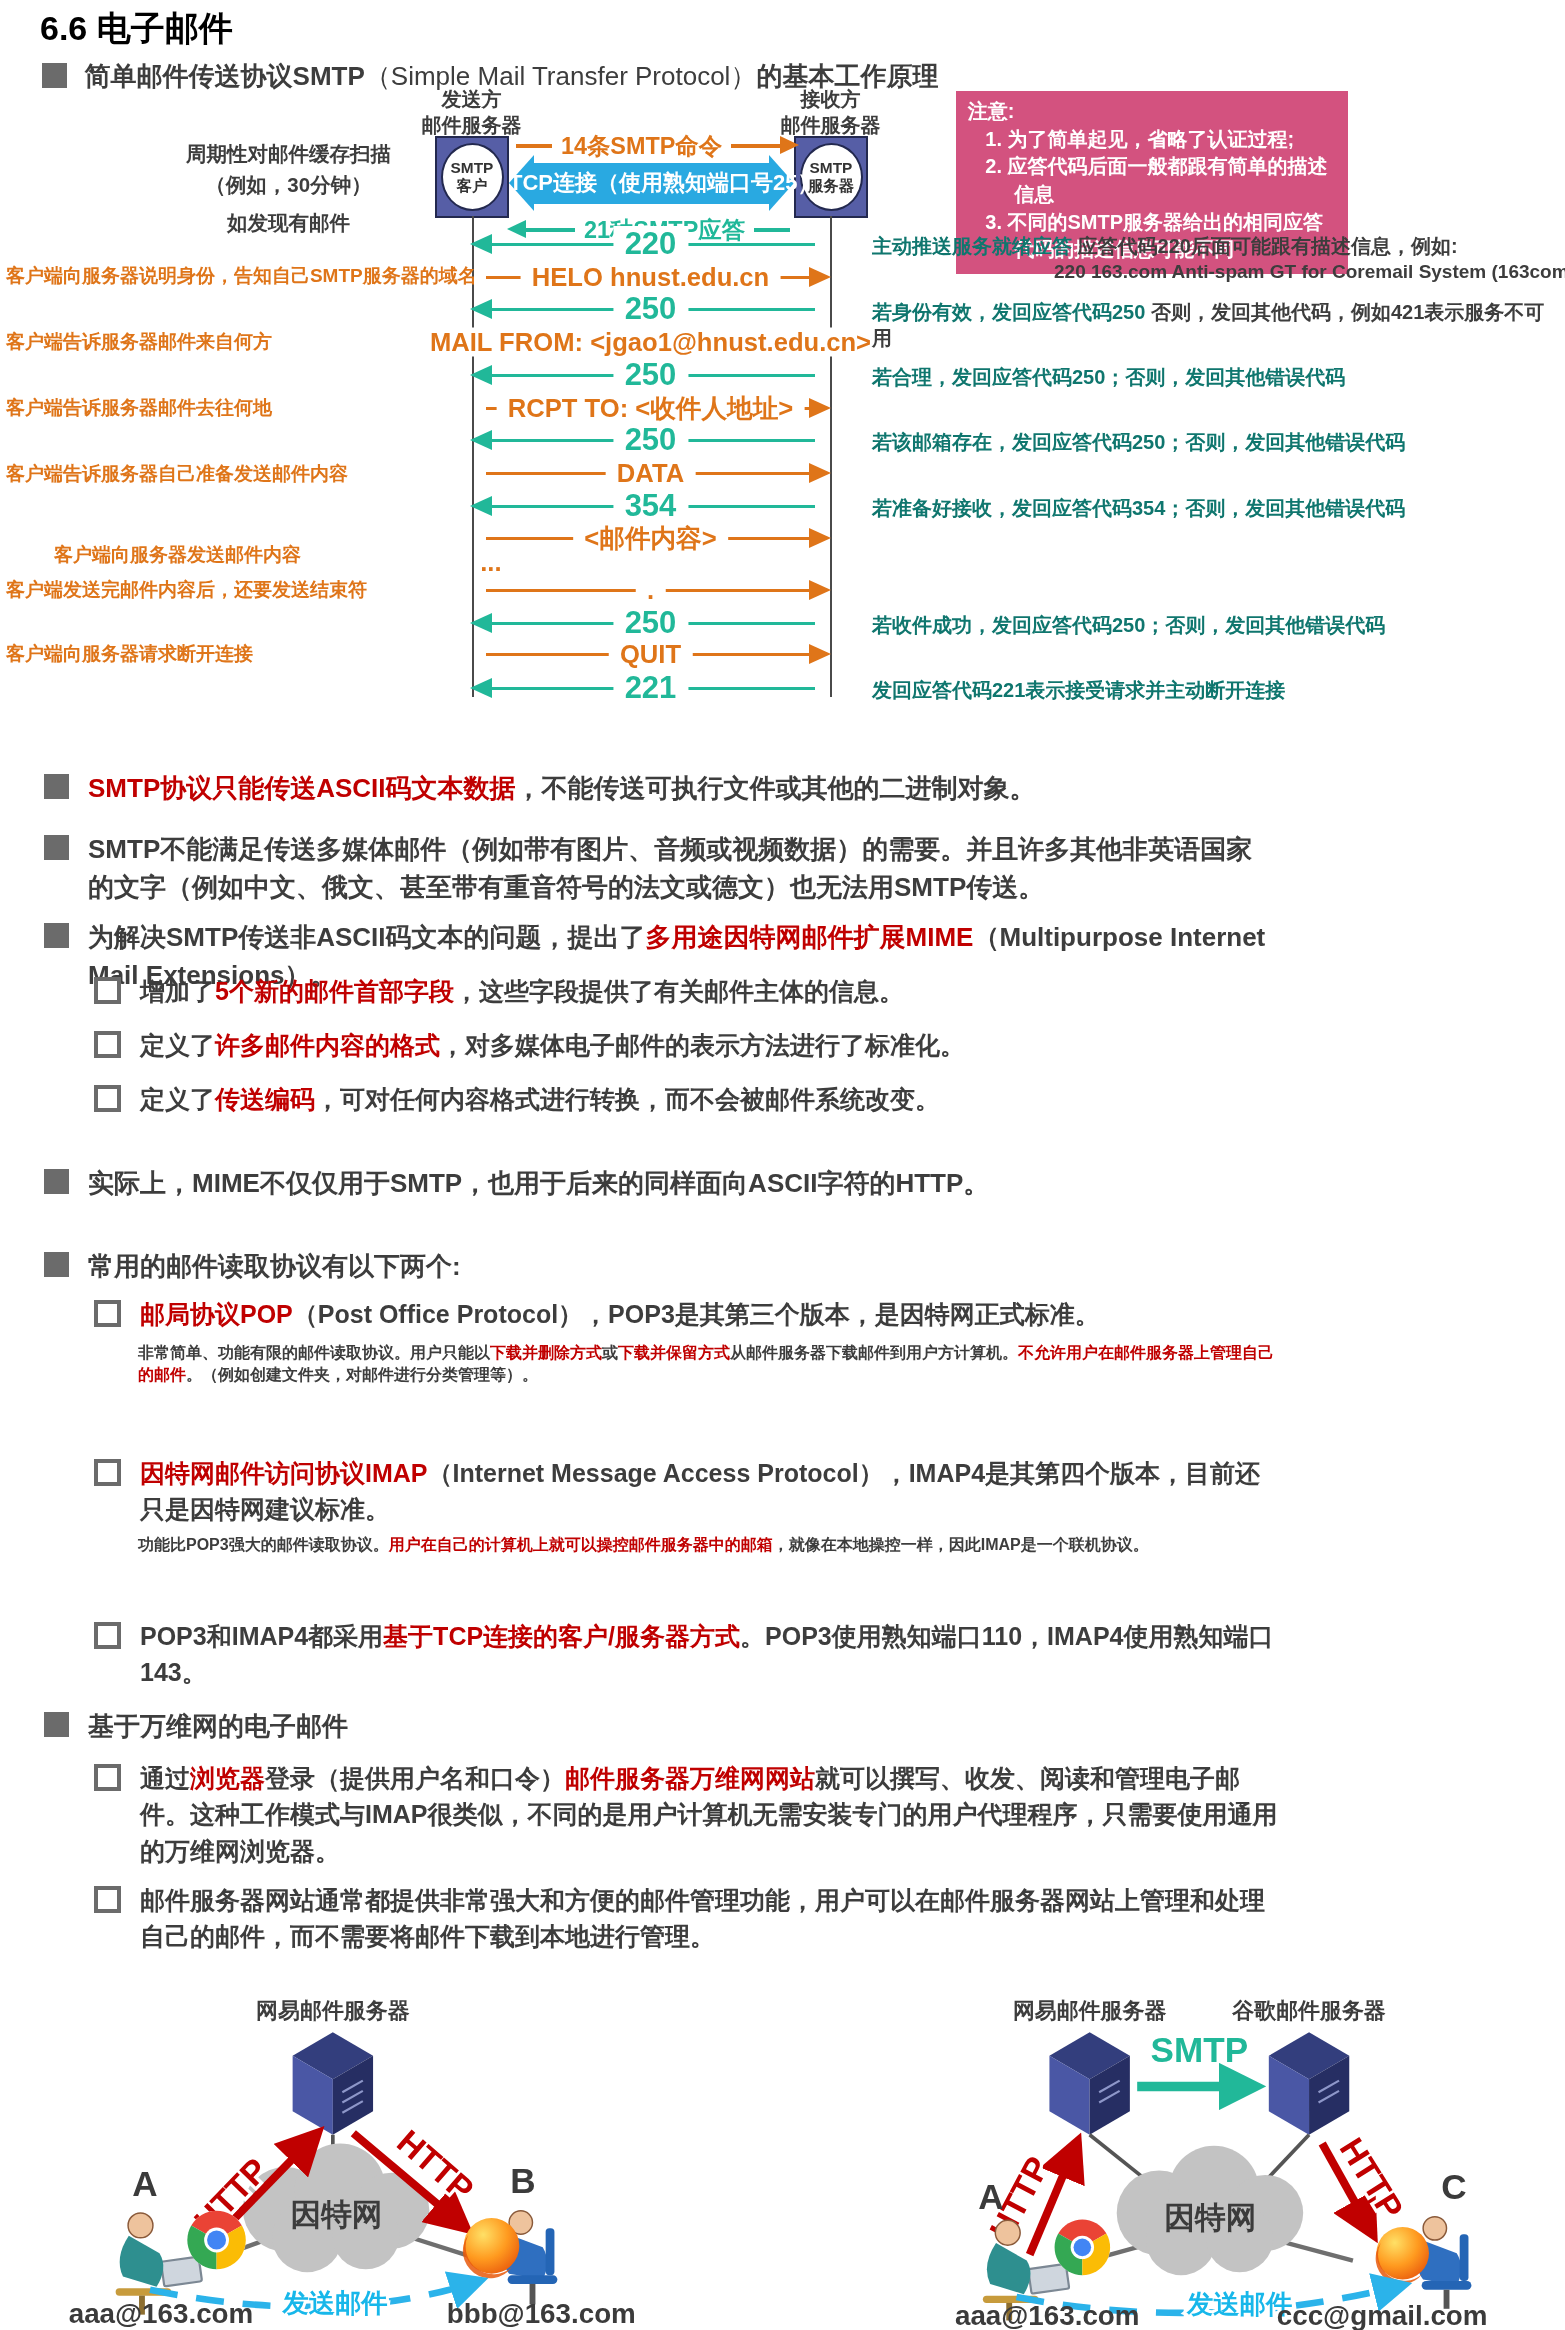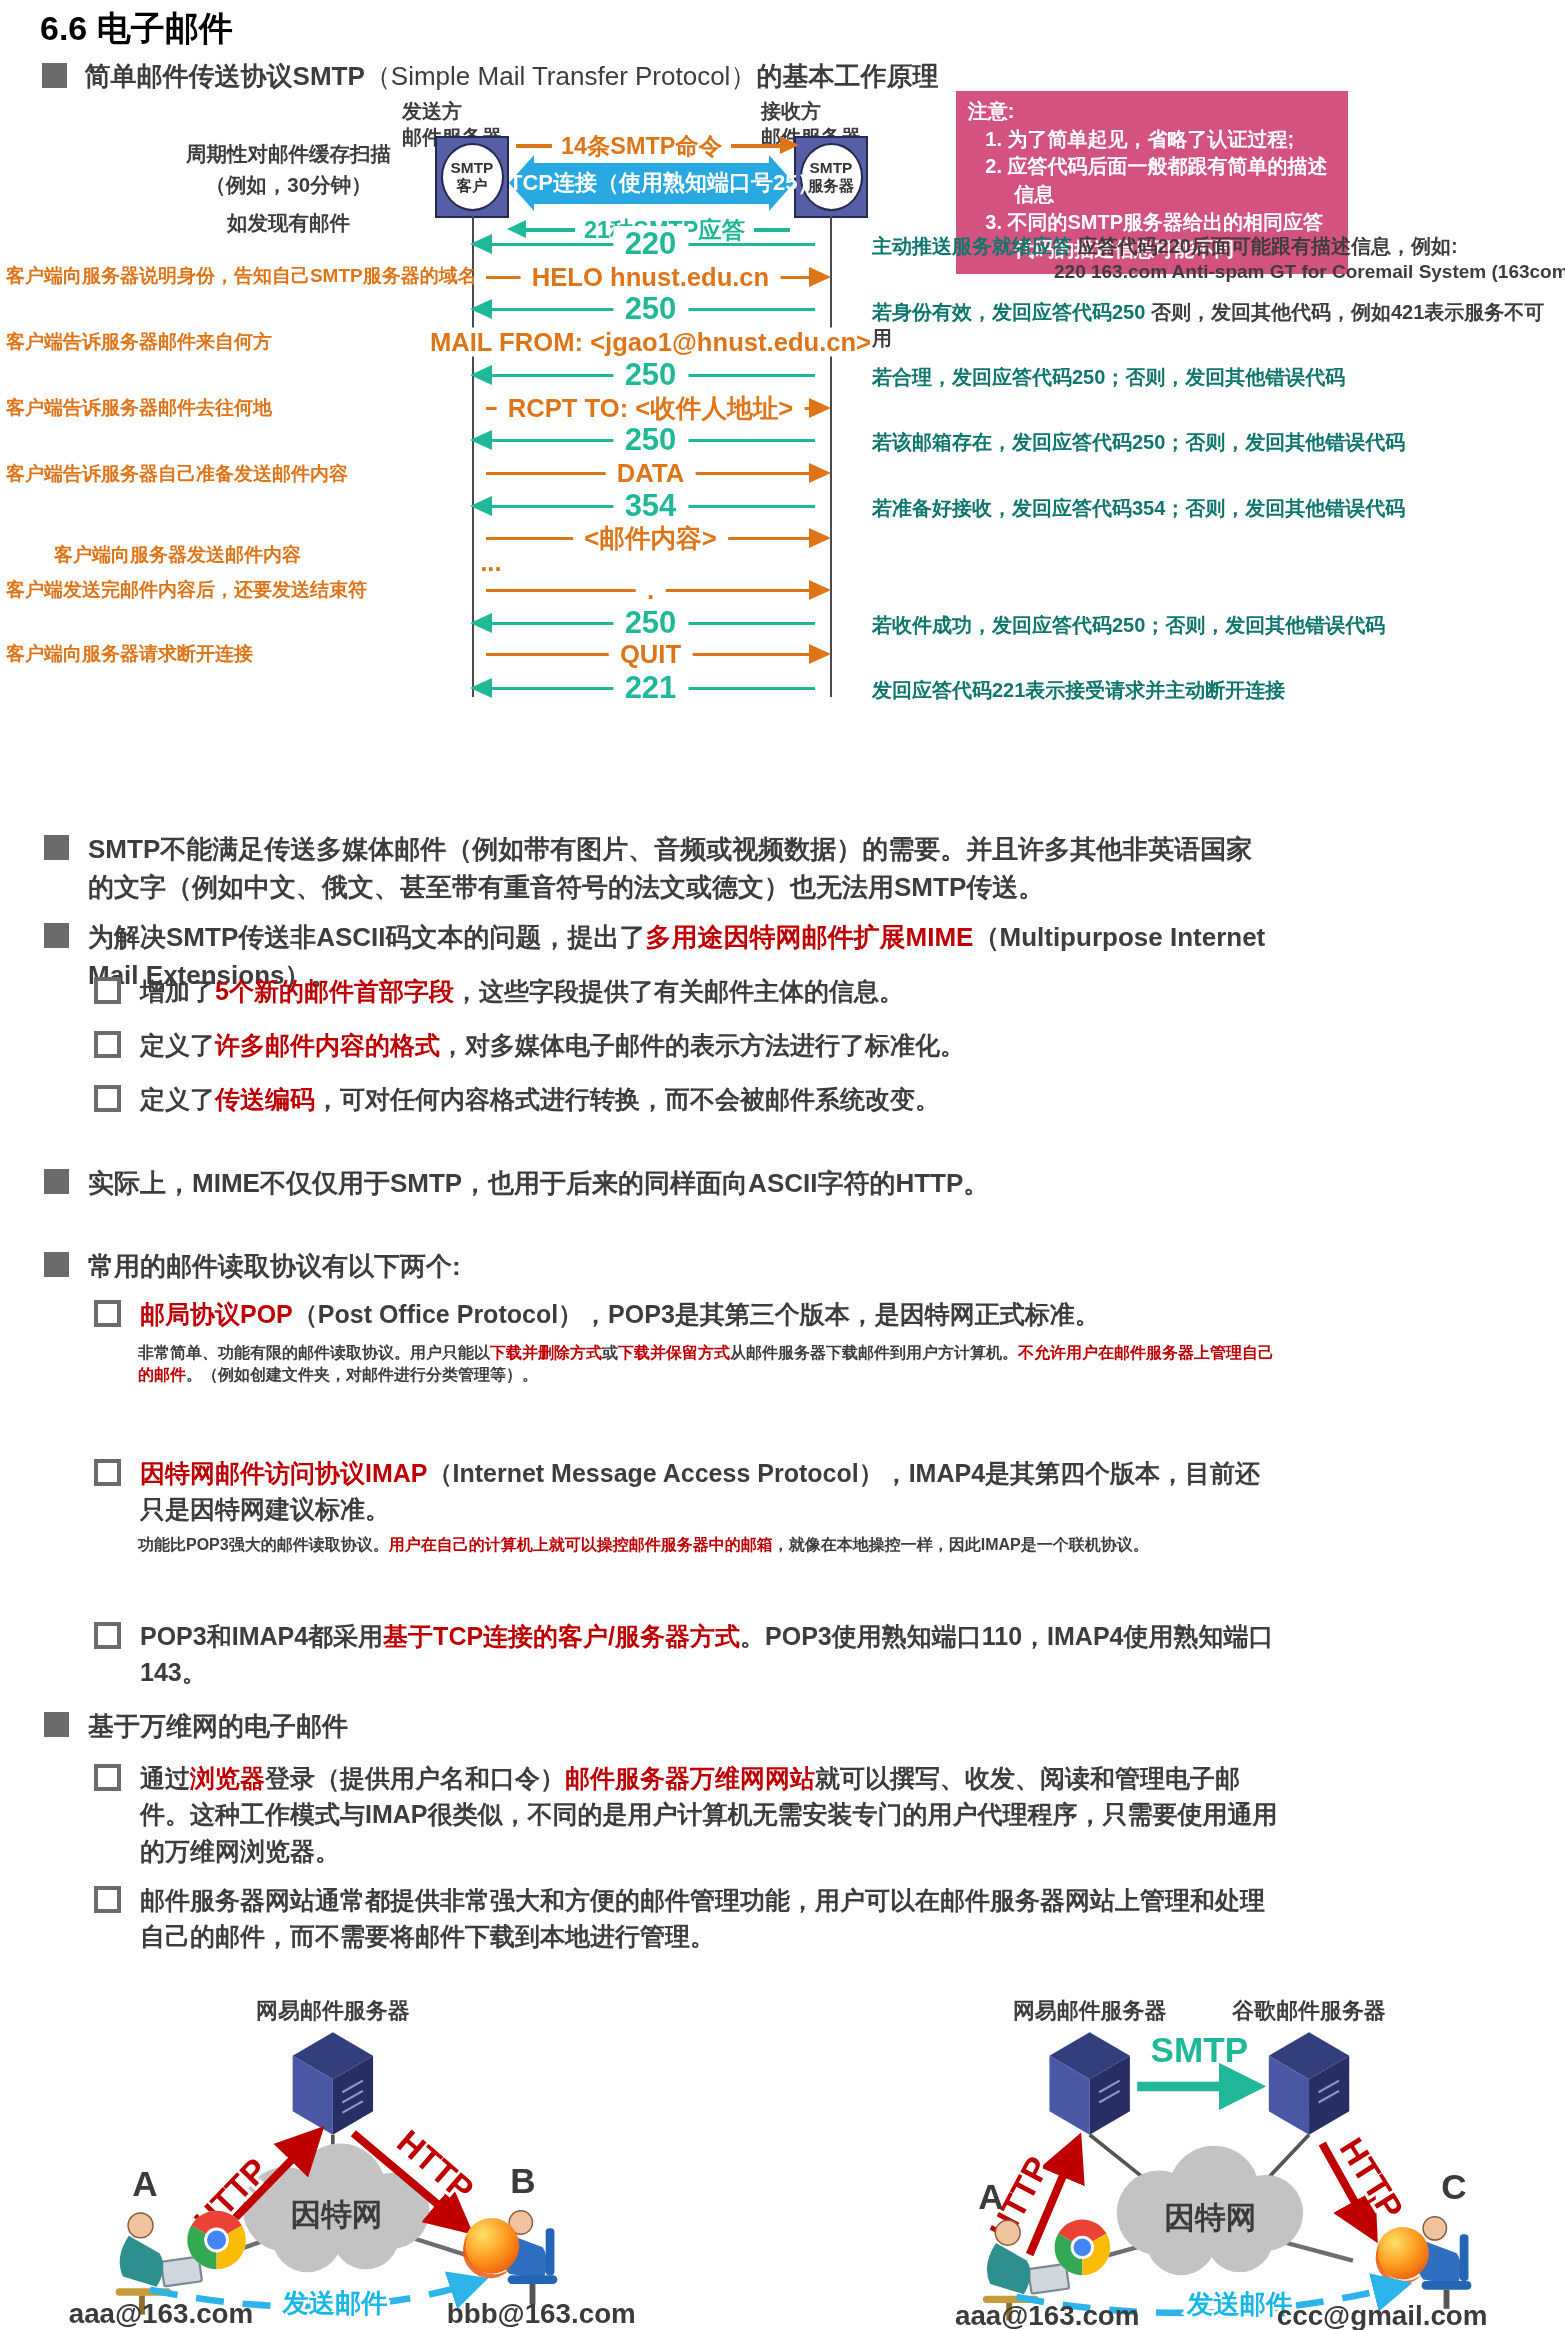--- a/index.html
+++ b/index.html
@@ -6,21 +6,21 @@
   #page{position:relative;width:1566px;height:2330px;background:#ffffff;overflow:hidden;
         font-family:"Liberation Sans","DejaVu Sans",sans-serif;}
   
   .page-title{position:absolute;left:40px;top:5.9px;font-size:34px;font-weight:800;color:#000000;}
   .heading{position:absolute;left:42px;top:59px;display:flex;gap:17.6px;align-items:flex-start;
            font-size:26px;font-weight:800;color:#3d3d3d;}
   .heading .en{font-weight:400;}
   .sq{flex:0 0 auto;width:25px;height:25px;background:#6b6b6b;margin-top:3.7px;}
   .sq2{flex:0 0 auto;width:19px;height:19px;border:4.4px solid #6b6b6b;background:#fff;margin-top:3.7px;}
   
-  .top-label{position:absolute;width:139px;font-size:20px;font-weight:800;color:#3d3d3d;line-height:1.3;margin-top:12px;}
+  .top-label{position:absolute;width:139px;text-align:center;font-size:20px;font-weight:800;color:#3d3d3d;line-height:1.3;}
   .host-box{position:absolute;width:70px;height:78px;background:#565ea6;border:2.2px solid #23294f;
             display:flex;align-items:center;justify-content:center;}
   .host-circle{width:59px;height:64px;background:#fff;border:2.2px solid #23294f;border-radius:50%;
                display:flex;flex-direction:column;align-items:center;justify-content:center;
                font-size:15.4px;font-weight:800;color:#333;line-height:1.15;}
   .lifeline{position:absolute;top:216px;width:2.2px;height:481px;background:#4a4a4a;}
   .scan-note{position:absolute;left:146px;width:285px;text-align:center;font-size:20.5px;font-weight:800;color:#3d3d3d;line-height:1.5;}
   
   .tcp-arrow{position:absolute;left:509px;top:155px;width:285px;height:57px;}
   .tcp-arrow .body{position:absolute;left:23.4px;right:23.4px;top:8px;bottom:8px;background:#29a9e1;}
@@ -246,20 +246,24 @@
   <div class="right-note" style="top:495px;">
     <span class="rn-teal">若准备好接收，发回应答代码354；否则，发回其他错误代码</span>
   </div>
   <div class="right-note" style="top:612px;">
     <span class="rn-teal">若收件成功，发回应答代码250；否则，发回其他错误代码</span>
   </div>
   <div class="right-note" style="top:677px;">
     <span class="rn-teal">发回应答代码221表示接受请求并主动断开连接</span>
   </div>
 
+  <div class="bullet" style="top:770px;">
+    <span class="sq"></span>
+    <div class="btext"><span class="red">SMTP协议只能传送ASCII码文本数据</span><span>，不能传送可执行文件或其他的二进制对象。</span></div>
+  </div>
   <div class="bullet" style="top:919px;">
     <span class="sq"></span>
     <div class="btext"><span>为解决SMTP传送非ASCII码文本的问题，提出了</span><span class="red">多用途因特网邮件扩展MIME</span><span>（Multipurpose Internet Mail Extensions）。</span></div>
   </div>
   <div class="bullet" style="top:831px;">
     <span class="sq"></span>
     <div class="btext" style="max-width:1171px;">SMTP不能满足传送多媒体邮件（例如带有图片、音频或视频数据）的需要。并且许多其他非英语国家的文字（例如中文、俄文、甚至带有重音符号的法文或德文）也无法用SMTP传送。</div>
   </div>
   <div class="bullet sub" style="top:973px;">
     <span class="sq2"></span>

